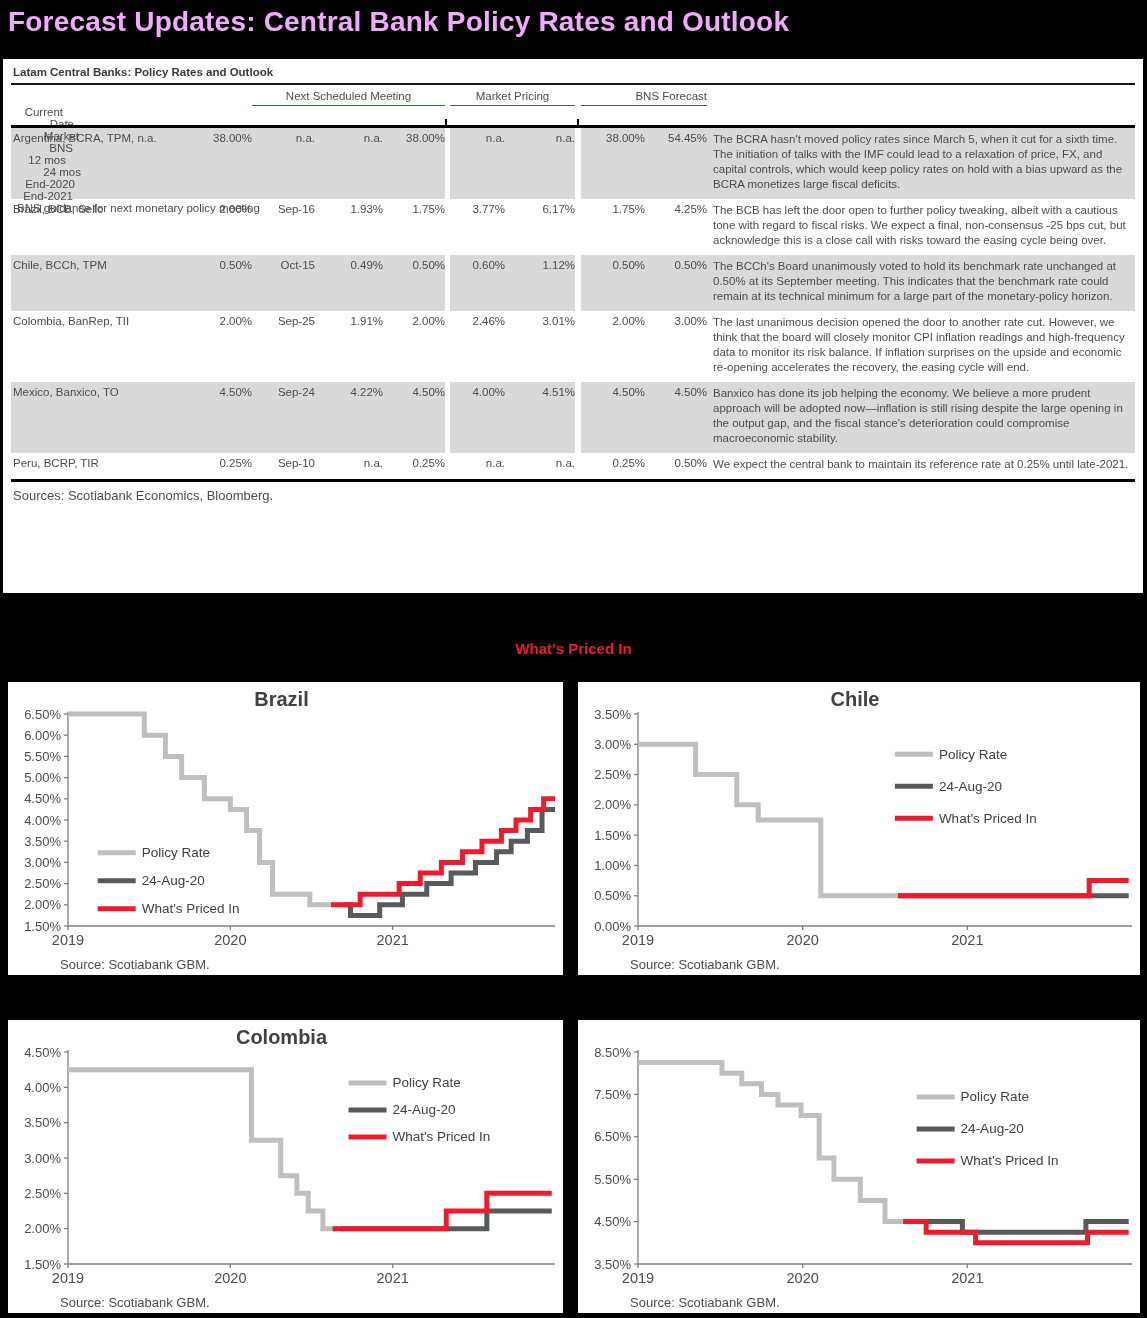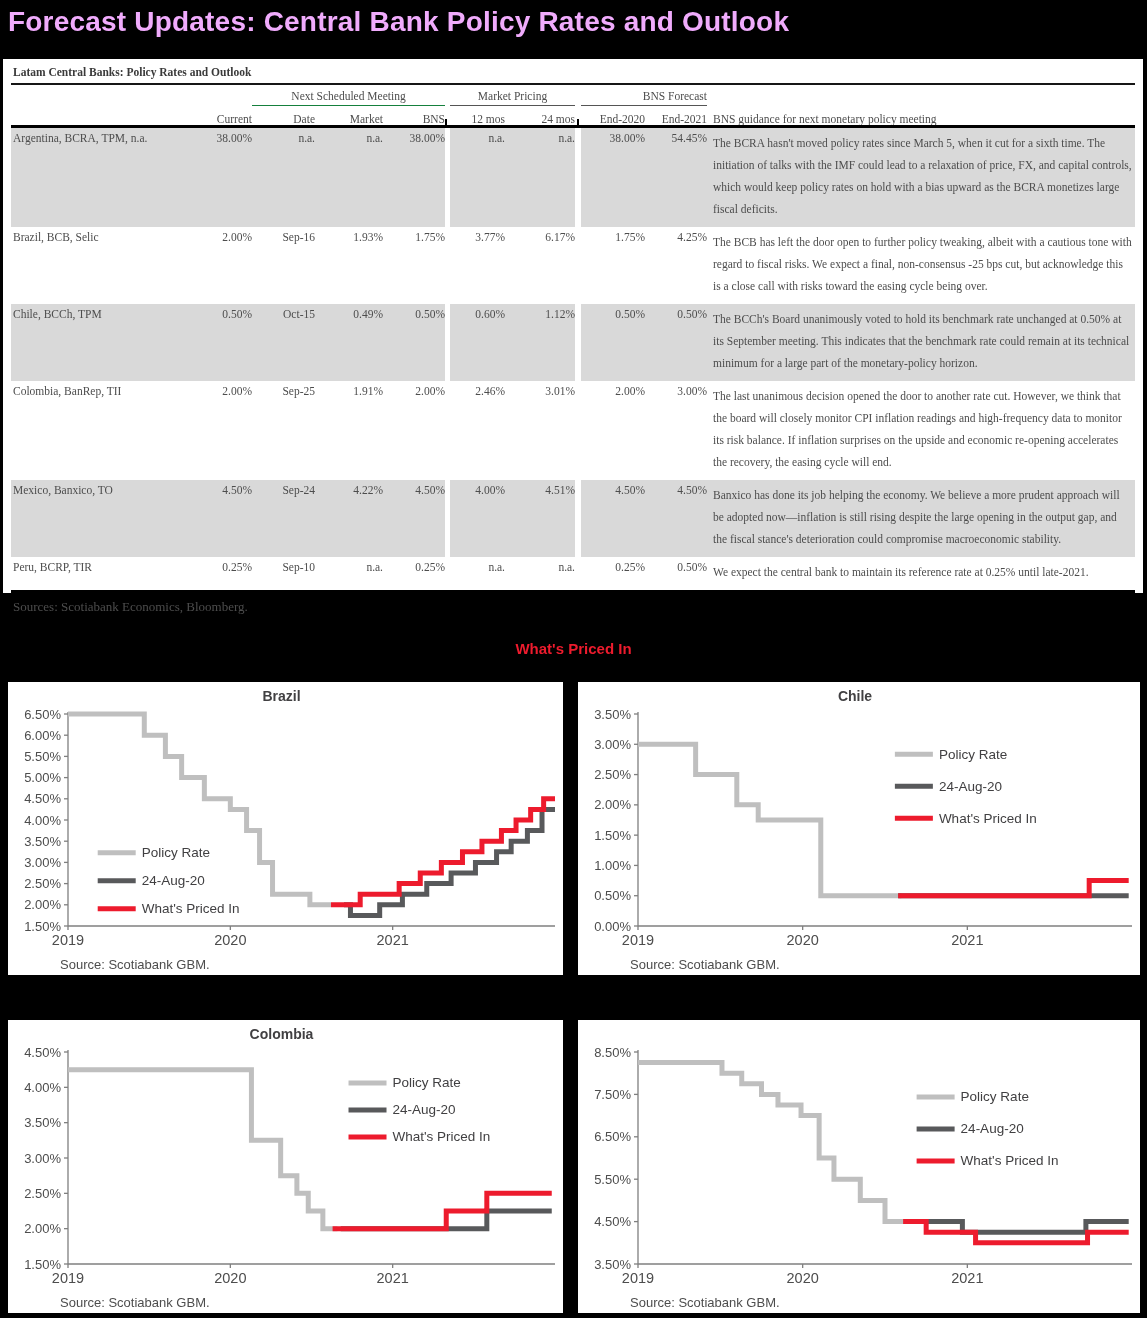--- a/index.html
+++ b/index.html
@@ -1,30 +1,30 @@
 <!DOCTYPE html>
 <html><head>
 <meta charset="utf-8">
 <style>
   html,body{margin:0;padding:0;background:#000;}
   body{width:1147px;height:1318px;position:relative;font-family:"Liberation Sans",sans-serif;}
   .main-title{position:absolute;left:8px;top:6px;font-size:28px;font-weight:bold;color:#f0abfc;letter-spacing:.2px;}
   
-  .table-panel{position:absolute;left:3px;top:59px;width:1140px;height:534px;background:#fff;box-sizing:border-box;padding:5px 8px 0 8px;font-family:Liberation Serif, serif;}
+  .table-panel{position:absolute;left:3px;top:59px;width:1140px;height:534px;background:#fff;box-sizing:border-box;padding:5px 8px 0 8px;}
   .tbl-title{font-size:11.5px;font-weight:bold;color:#3a3a3a;padding:2px 0 5px 2px;}
   .rule-thin{height:2px;background:#161616;}
   .hdr{position:relative;padding-top:5px;}
   .hdr-groups{display:flex;font-size:11.5px;color:#4d4d4d;height:16px;}
   .hg-spacer{width:241px;}
   .hg1{width:193px;text-align:center;border-bottom:1px solid #15803d;}
   .hgapA{width:5px;}
   .hg2{width:125px;text-align:center;border-bottom:1px solid #555;}
   .hgapB{width:6px;}
   .hg3{width:126px;text-align:right;border-bottom:1px solid #555;}
-  .hdr-cols{display:flex;font-size:11.5px;color:#4d4d4d;height:19px;align-items:flex-end;}
+  .hdr-cols{display:flex;font-size:11.5px;color:#4d4d4d;height:19px;align-items:flex-start;flex-direction:column;}
   .hc{text-align:right;}
   .hc-name{width:189px;}
   .hc-current{width:52px;}
   .hc-date{width:63px;}
   .hc-market{width:68px;}
   .hc-bns{width:62px;}
   .hc-m12{width:55px;}
   .hc-m24{width:70px;}
   .hc-e20{width:64px;}
   .hc-e21{width:62px;}
@@ -43,31 +43,31 @@
   .c{padding-top:4px;text-align:right;box-sizing:border-box;}
   .c-name{width:189px;text-align:left;padding-left:2px;}
   .c-current{width:52px;}
   .c-date{width:63px;}
   .c-market{width:68px;}
   .c-bns{width:62px;}
   .c-m12{width:55px;}
   .c-m24{width:70px;}
   .c-e20{width:64px;}
   .c-e21{width:62px;}
-  .c-guid{flex:1;text-align:left;padding:4px 2px 7px 6px;line-height:22px;}
+  .c-guid{flex:1;text-align:left;padding:4px 2px 7px 6px;line-height:15px;}
   .shaded .segA,.shaded .segB,.shaded .segC{background:#d9d9d9;}
   .sources{font-size:13px;color:#4d4d4d;padding:6px 0 0 2px;}
   
   .section-title{position:absolute;top:640px;left:0;width:1147px;text-align:center;font-size:15px;font-weight:bold;color:#ed1b2d;}
   .chart-panel{position:absolute;background:#fff;}
   #panel-0{left:8px;top:682px;width:555px;height:293px;}
   #panel-1{left:578px;top:682px;width:562px;height:293px;}
   #panel-2{left:8px;top:1020px;width:555px;height:293px;}
   #panel-3{left:578px;top:1020px;width:562px;height:293px;}
-  .chart-title{position:absolute;top:6px;left:0;right:8px;text-align:center;font-weight:bold;font-size:14px;color:#414042;}
+  .chart-title{position:absolute;top:6px;left:0;right:8px;text-align:center;font-weight:bold;font-size:20px;color:#414042;}
   .chart-canvas{position:absolute;left:0;top:0;}
   .chart-source{position:absolute;left:52px;bottom:3px;font-size:13px;color:#4d4d4d;}
 </style>
 </head>
 <body>
 
 <div class="main-title">Forecast Updates: Central Bank Policy Rates and Outlook</div>
 
 <section class="table-panel">
   <div class="tbl-title">Latam Central Banks: Policy Rates and Outlook</div>

